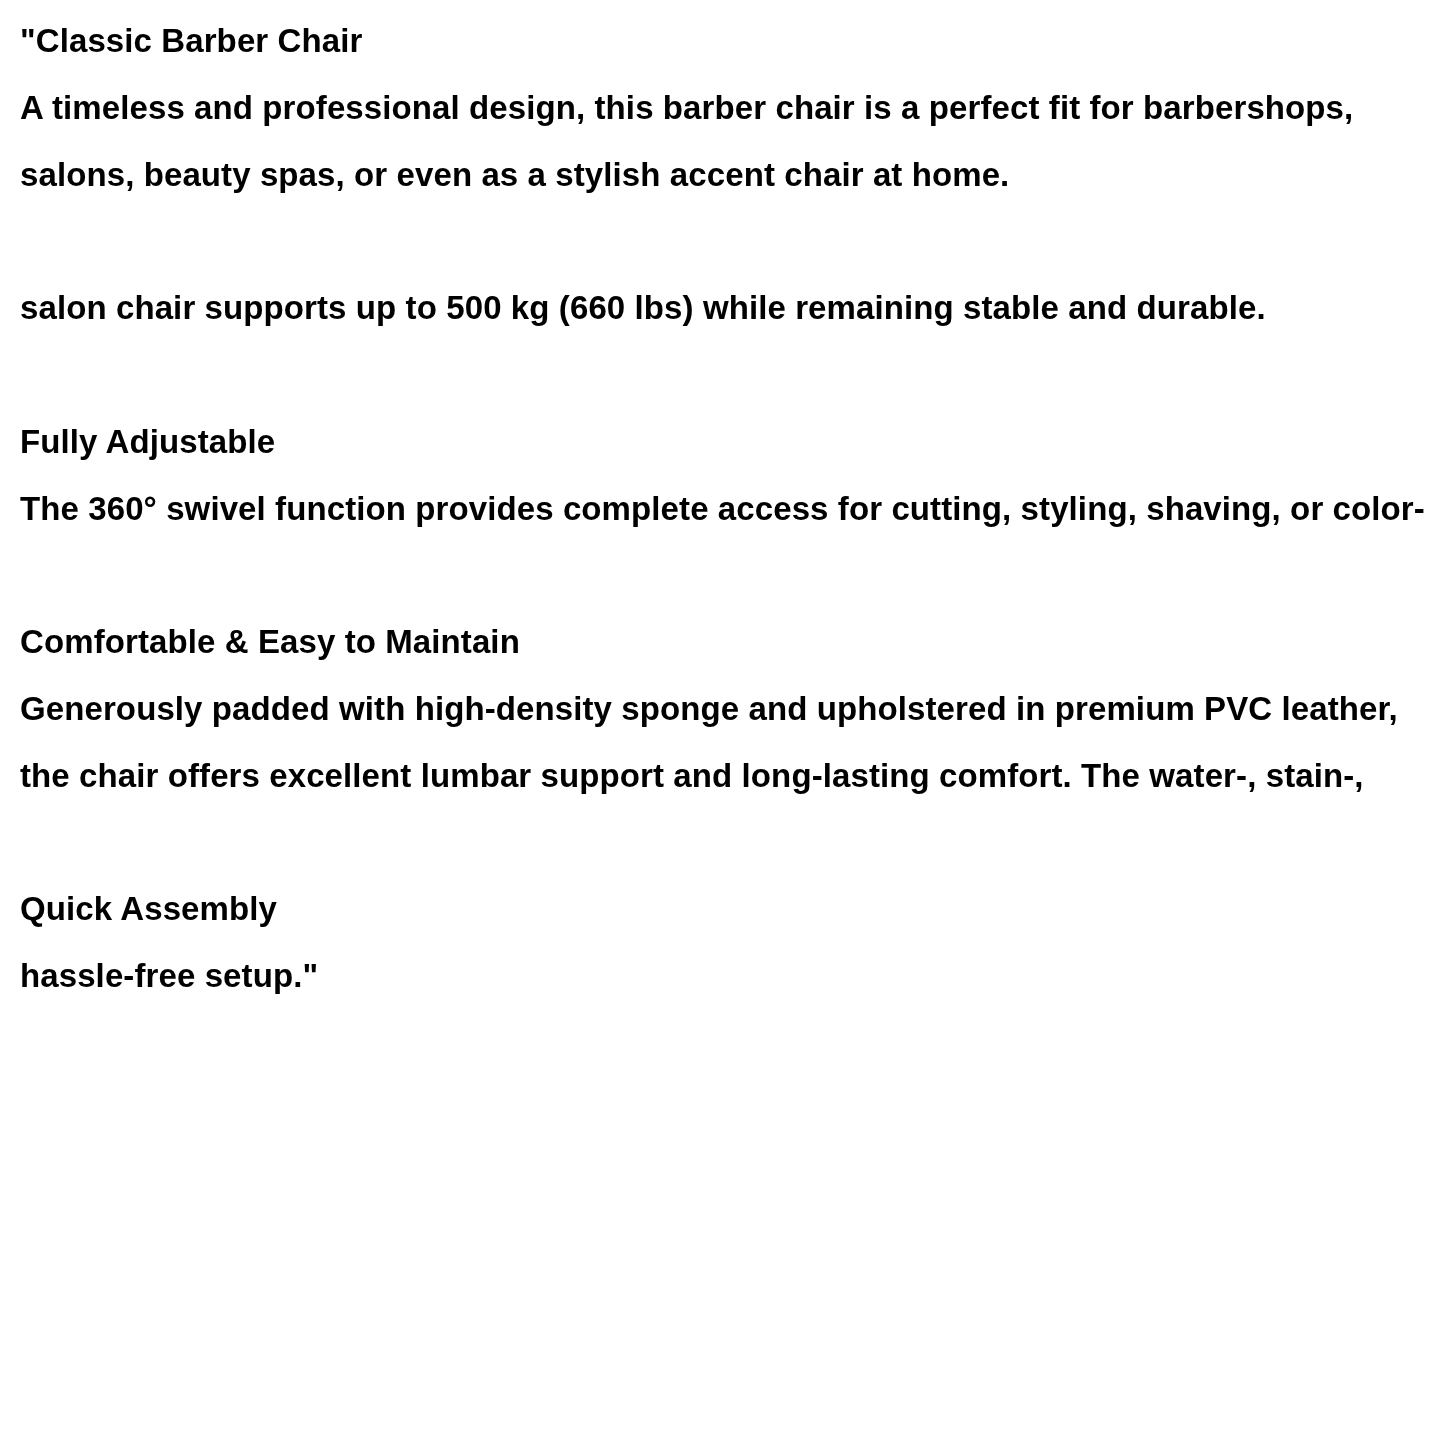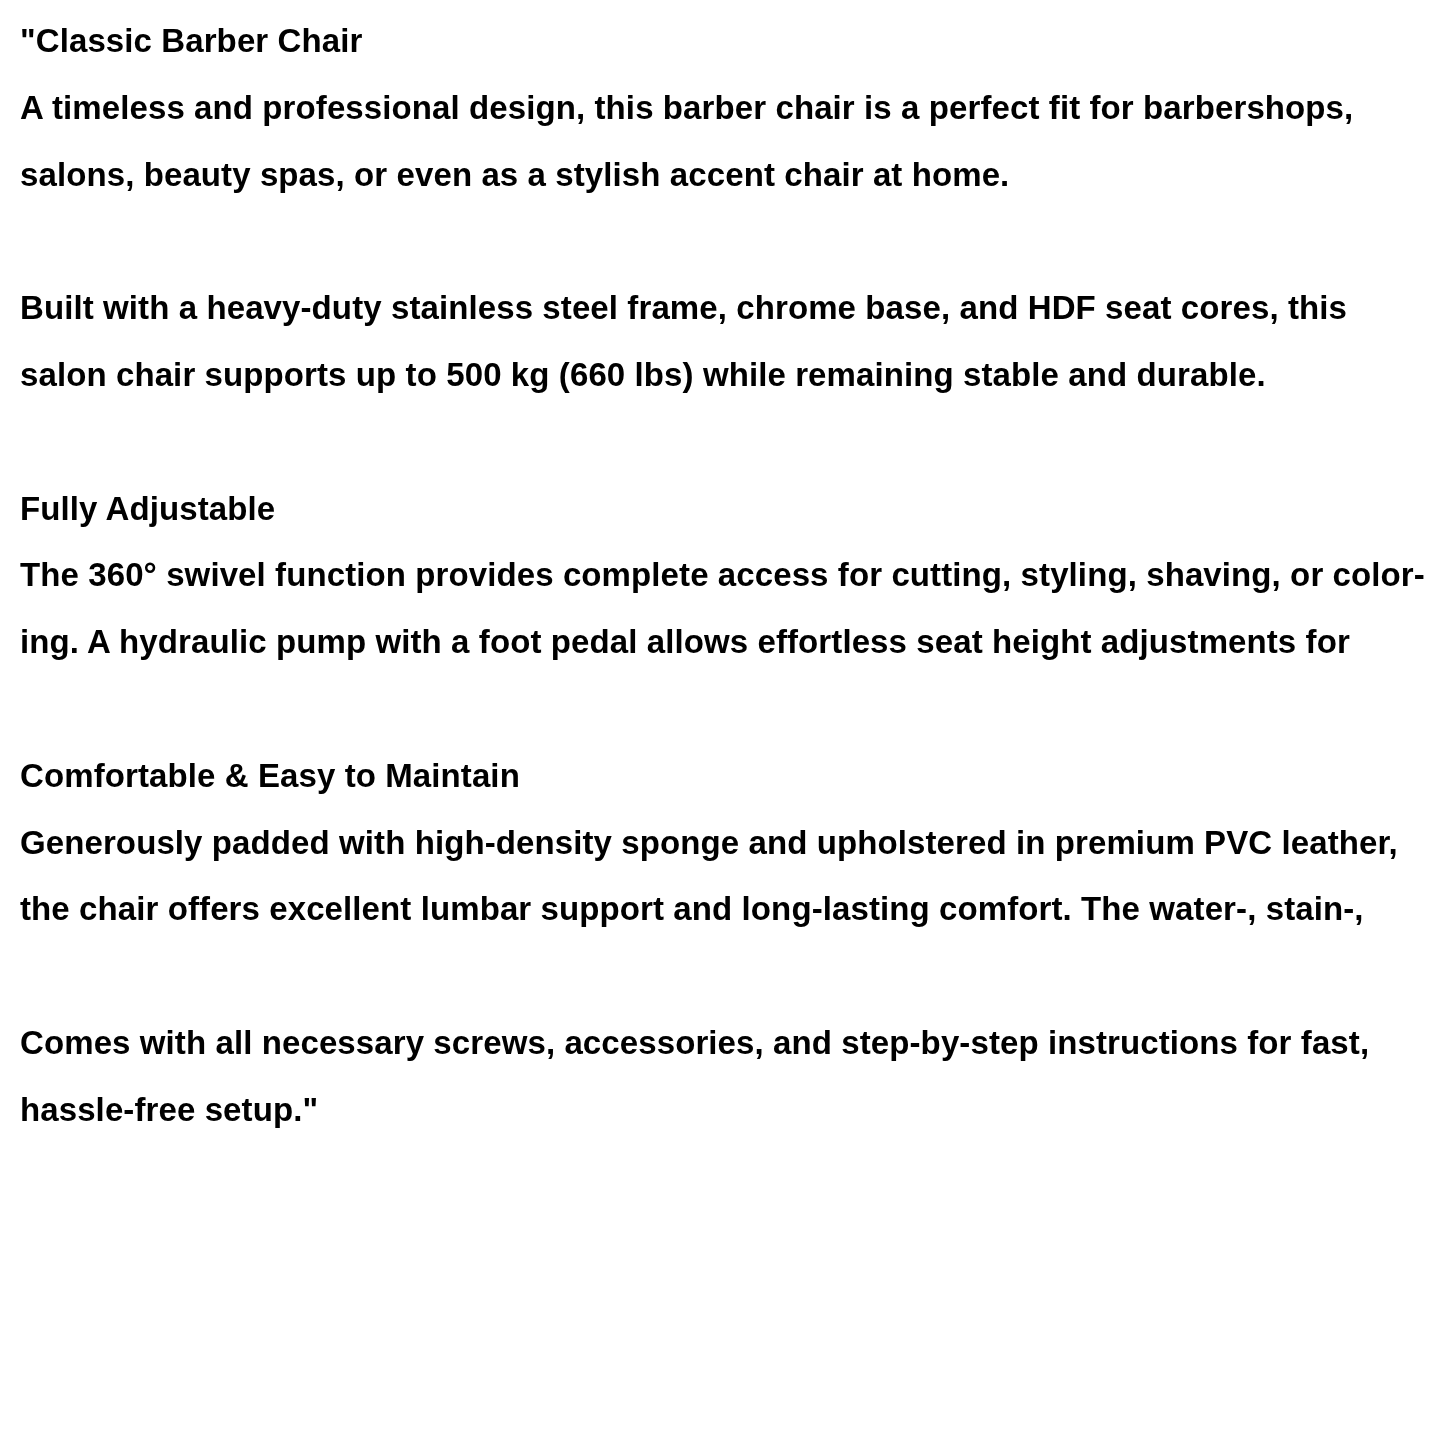--- a/index.html
+++ b/index.html
@@ -34,30 +34,28 @@
 </head>
 <body>
 
 <div class="doc">
 
   <div class="line">"Classic Barber Chair</div>
   <div class="line">A timeless and professional design, this barber chair is a perfect fit for barbershops,</div>
   <div class="line">salons, beauty spas, or even as a stylish accent chair at home.</div>
   <div class="spacer"></div>
 
-  <div class="line">Built with a heavy-duty stainless steel frame, chrome base, and HDF seat cores, this</div>
   <div class="line">salon chair supports up to 500 kg (660 lbs) while remaining stable and durable.</div>
   <div class="spacer"></div>
 
   <div class="line">Fully Adjustable</div>
   <div class="line">The 360° swivel function provides complete access for cutting, styling, shaving, or color-</div>
-  <div class="line">ing. A hydraulic pump with a foot pedal allows effortless seat height adjustments for</div>
   <div class="spacer"></div>
 
   <div class="line">Comfortable &amp; Easy to Maintain</div>
   <div class="line">Generously padded with high-density sponge and upholstered in premium PVC leather,</div>
   <div class="line">the chair offers excellent lumbar support and long-lasting comfort. The water-, stain-,</div>
   <div class="spacer"></div>
 
-  <div class="line">Comes with all necessary screws, accessories, and step-by-step instructions for fast,</div>
+  <div class="line">Quick Assembly</div>
   <div class="line">hassle-free setup."</div>
 
 </div>
 
 </body></html>

